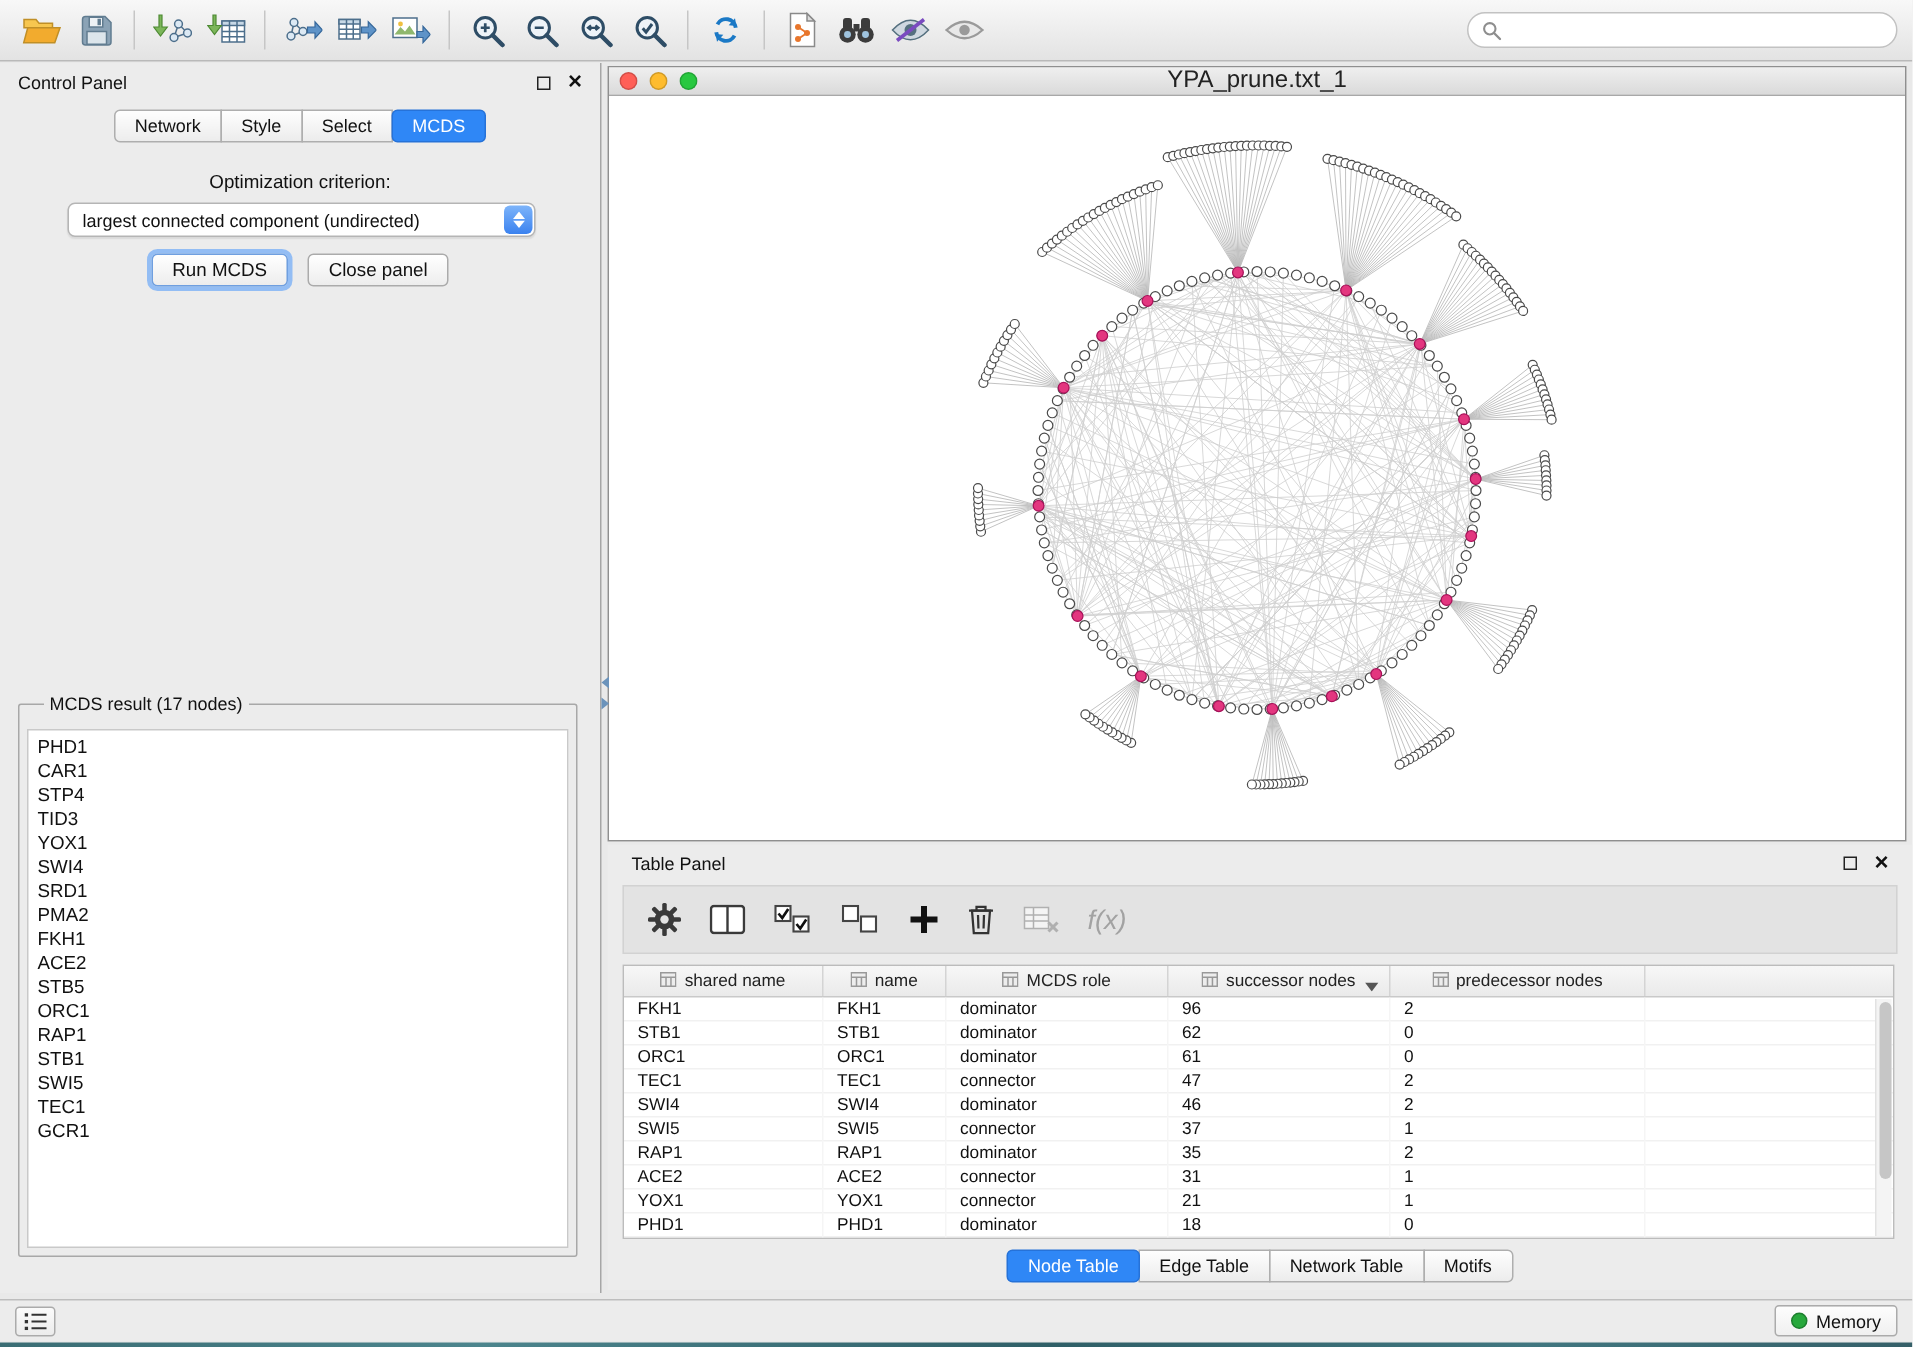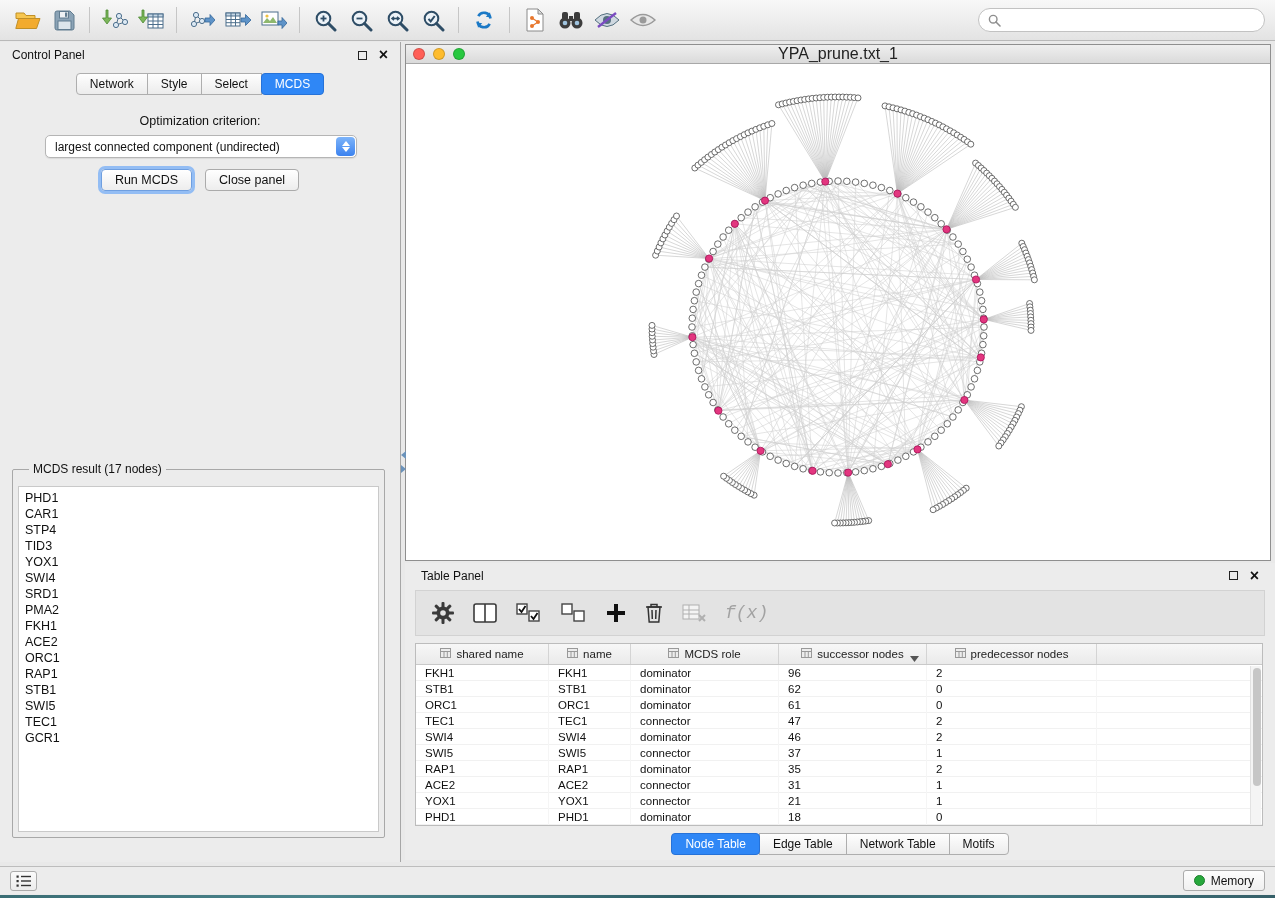--- a/index.html
+++ b/index.html
@@ -47,21 +47,21 @@
 .traffic{width:12px;height:12px;border-radius:50%;margin-right:8px;flex:0 0 auto;border:1px solid rgba(0,0,0,.18);z-index:2}
 .nw-title{position:absolute;left:0;right:0;text-align:center;font-size:16px;color:#222}
 .nw-canvas{position:absolute;top:19px;left:0;right:0;bottom:0;background:#fff}
 svg.net{display:block;width:100%;height:100%}
 
 
 .table-panel{position:absolute;left:405px;top:563px;width:870px;height:297px;background:#ececec}
 .tp-header{height:25px;display:flex;align-items:center;padding:0 16px;font-size:12px}
 .tp-toolbar{position:absolute;top:27px;left:10px;right:10px;height:46px;background:#e3e3e3;border:1px solid #d2d2d2;display:flex;align-items:center;padding:0 16px;gap:19px}
 .tp-tb-btn{display:flex;align-items:center;justify-content:center}
-.fn-label{font-family:Liberation Mono, monospace;font-style:italic;font-size:18px;color:#a2a2a2}
+.fn-label{font-family:Liberation Sans, sans-serif;font-style:italic;font-size:18px;color:#a2a2a2}
 .tp-table{position:absolute;top:80px;left:10px;width:848px;height:183px;background:#fff;border:1px solid #bcbcbc}
 .grid-cols{display:grid;grid-template-columns:133px 82px 148px 148px 170px 1fr}
 .thead{height:21px;background:linear-gradient(#f7f7f7,#eaeaea);border-bottom:1px solid #c9c9c9}
 .th{display:flex;align-items:center;justify-content:center;gap:5px;font-size:11.5px;border-right:1px solid #d4d4d4;position:relative;color:#222}
 .th.last{border-right:none}
 .sort{position:absolute;right:7px;top:8px}
 .tbody{position:absolute;top:21px;left:0;right:0;bottom:0;overflow:hidden}
 .tr{height:16px;border-bottom:1px solid #f1f1f1;align-items:center}
 .td{padding:0 9px;overflow:hidden;white-space:nowrap;font-size:11.5px;border-right:1px solid #f5f5f5;line-height:16px}
 .td.num{text-align:left;padding-right:13px}
@@ -289,20 +289,21 @@
           <div class="result-item">PHD1</div>
           <div class="result-item">CAR1</div>
           <div class="result-item">STP4</div>
           <div class="result-item">TID3</div>
           <div class="result-item">YOX1</div>
           <div class="result-item">SWI4</div>
           <div class="result-item">SRD1</div>
           <div class="result-item">PMA2</div>
           <div class="result-item">FKH1</div>
           <div class="result-item">ACE2</div>
+          <div class="result-item">STB5</div>
           <div class="result-item">ORC1</div>
           <div class="result-item">RAP1</div>
           <div class="result-item">STB1</div>
           <div class="result-item">SWI5</div>
           <div class="result-item">TEC1</div>
           <div class="result-item">GCR1</div>
         </div>
     </fieldset>
   </div>
 

